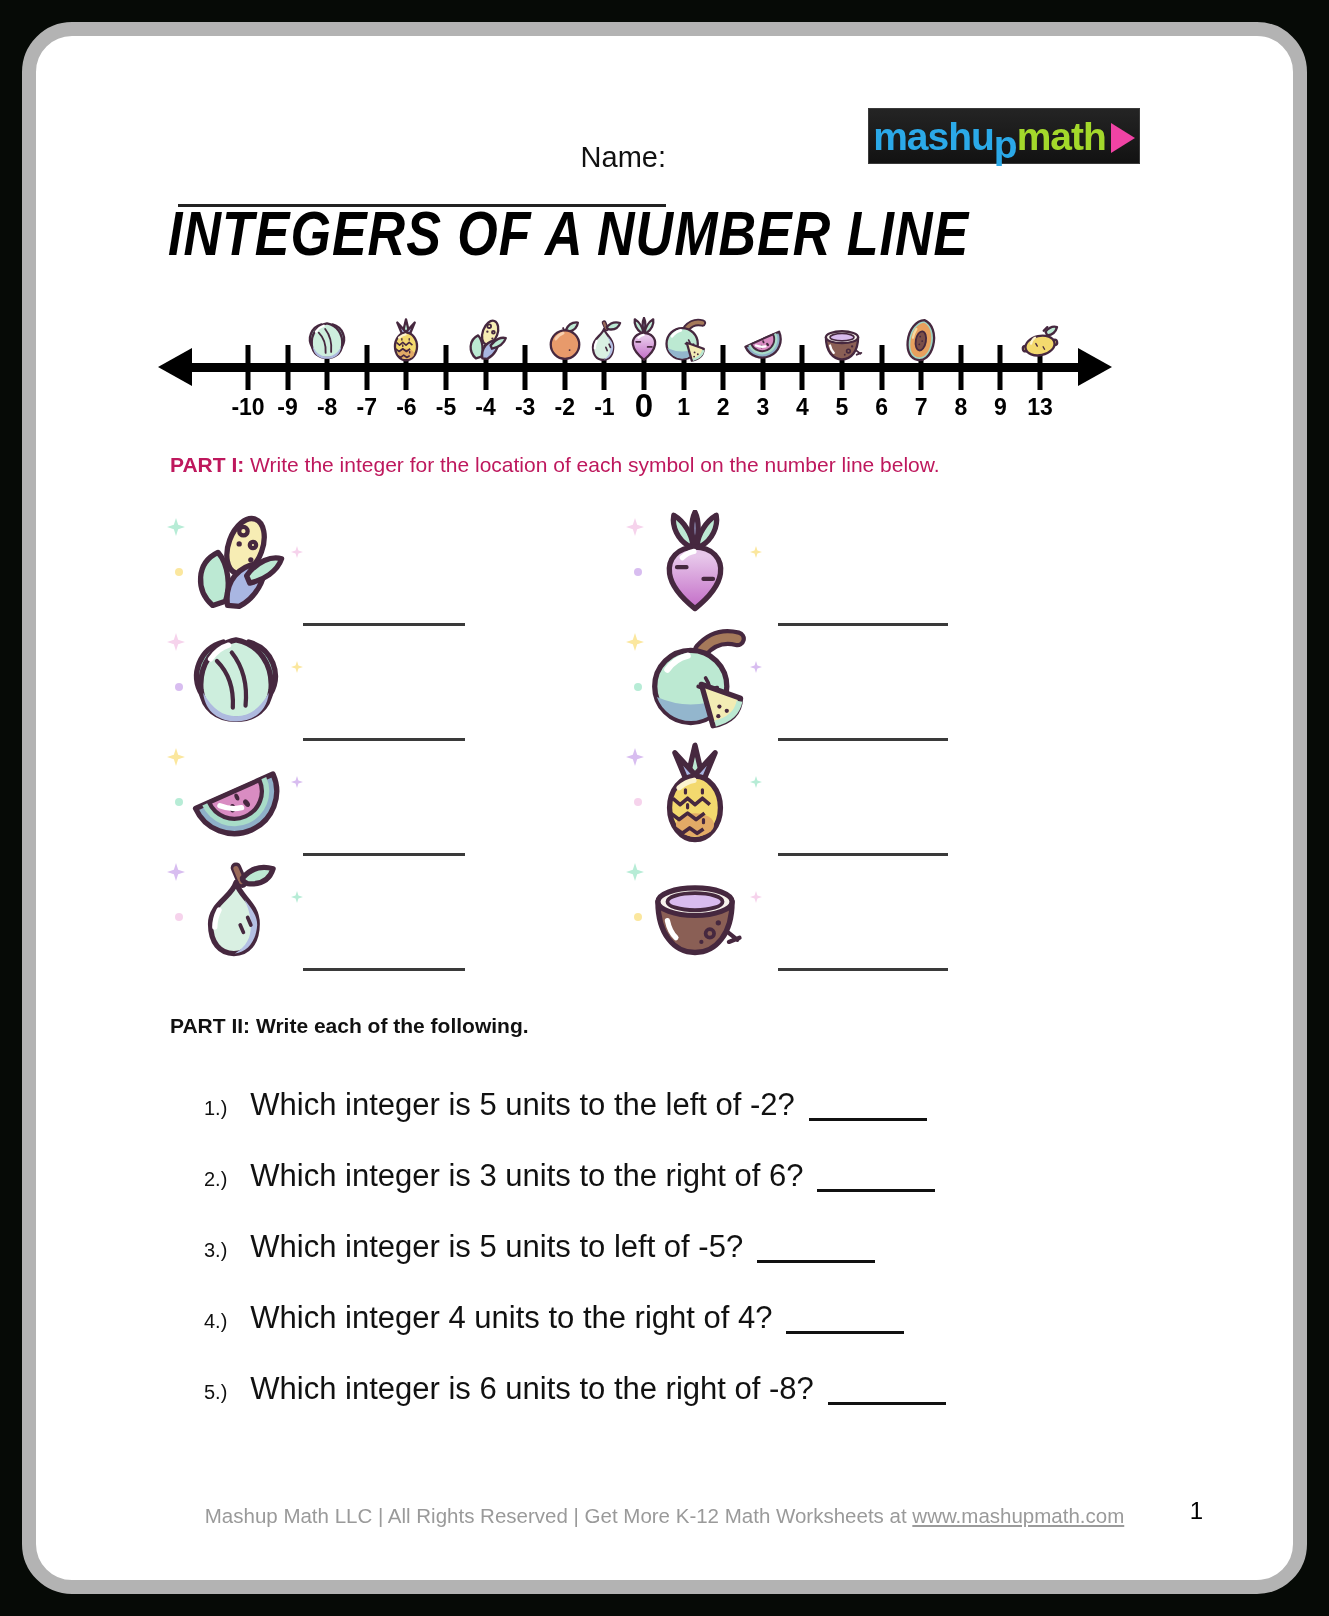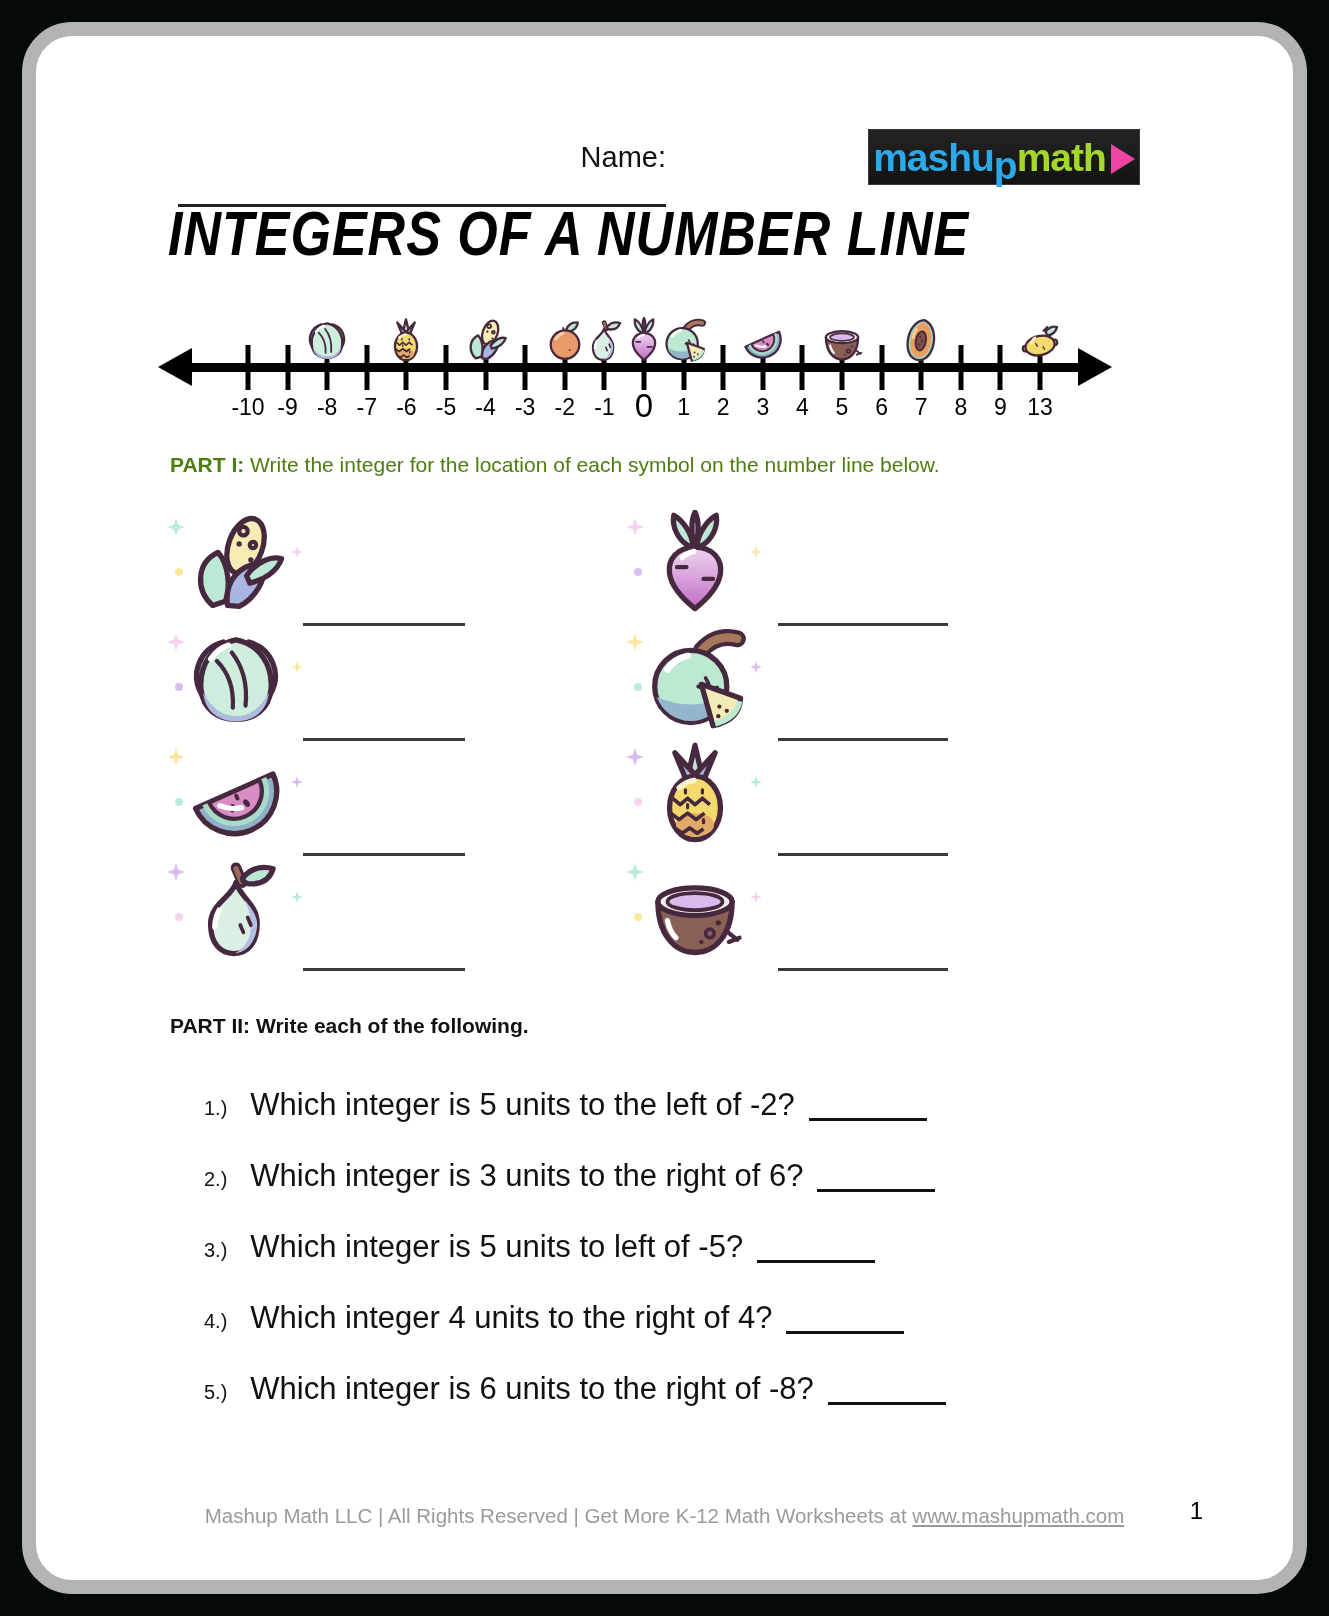--- a/index.html
+++ b/index.html
@@ -13,21 +13,21 @@
   .page {
     position:absolute; left:22px; top:22px; width:1285px; height:1572px;
     box-sizing:border-box; border:14px solid #b3b3b3; border-radius:50px;
     background:#ffffff;
   }
   
   .name-row { position:absolute; left:134px; top:104px; display:flex; align-items:flex-end;flex-direction:column; }
   .name-label { font-size:29px; color:#111; line-height:34px; }
   .name-line { display:inline-block; width:488px; height:30px; border-bottom:3px solid #222; margin-left:8px; }
   .logo {
-    position:absolute; left:832px; top:93px; width:272px; height:56px;
+    position:absolute; left:832px; top:72px; width:272px; height:56px;
     background:linear-gradient(#242424,#121212); border:1px solid #3a3a3a;
     display:flex; align-items:center; justify-content:center; box-sizing:border-box;
   }
   .logo span { font-weight:bold; font-size:39px; letter-spacing:-1px; line-height:1; }
   .lg-blue { color:#2ba9e8; }
   .lg-p { display:inline-block; transform:translateY(8px); }
   .lg-green { color:#a3d82b; }
   .lg-arrow {
     width:0; height:0; margin-left:5px; margin-top:4px;
     border-top:15px solid transparent; border-bottom:15px solid transparent;
@@ -39,26 +39,26 @@
     transform:scaleY(1.22); transform-origin:left top; white-space:nowrap;
   }
   
   .numberline { position:absolute; left:124px; top:272px; width:950px; height:125px; }
   .nl-line { position:absolute; left:24px; top:55px; width:902px; height:9px; background:#000; }
   .nl-arrow { position:absolute; top:40px; width:0; height:0;
     border-top:19px solid transparent; border-bottom:19px solid transparent; }
   .nl-arrow.left  { left:-2px;  border-right:34px solid #000; }
   .nl-arrow.right { right:-2px; border-left:34px solid #000; }
   .nl-tick { position:absolute; top:37px; width:5px; height:45px; background:#000; transform:translateX(-50%); }
-  .nl-label { position:absolute; top:86px; transform:translateX(-50%); font-weight:normal; font-size:23px; color:#000; }
+  .nl-label { position:absolute; top:86px; transform:translateX(-50%); font-weight:bold; font-size:23px; color:#000; }
   .nl-label.zero { font-size:33px; top:79px; }
   .nl-icon { position:absolute; width:46px; height:48px; transform:translateX(-50%); top:8px; }
   .nl-icon svg, .g-icon svg { width:100%; height:100%; display:block; }
   
-  .p1-head { position:absolute; left:134px; top:417px; font-size:21px; color:#4d7c0f; }
+  .p1-head { position:absolute; left:134px; top:417px; font-size:21px; color:#be185d; }
   .grid { position:absolute; left:134px; top:455px; width:990px; height:525px; }
   .g-icon { position:absolute; width:106px; height:106px; }
   .g-blank { position:absolute; width:162px; height:0; border-bottom:3px solid #3a3a3a; }
   .sparkle { position:absolute;
     clip-path:polygon(50% 0%, 62% 38%, 100% 50%, 62% 62%, 50% 100%, 38% 62%, 0% 50%, 38% 38%); }
   .s-dot { position:absolute; width:8px; height:8px; border-radius:50%; }
   
   .p2-head { position:absolute; left:134px; top:978px; font-size:21px; font-weight:bold; color:#111; }
   .questions { position:absolute; left:168px; top:1046px; width:980px; height:420px; }
   .q { position:absolute; left:0; display:flex; align-items:baseline; white-space:nowrap; }

